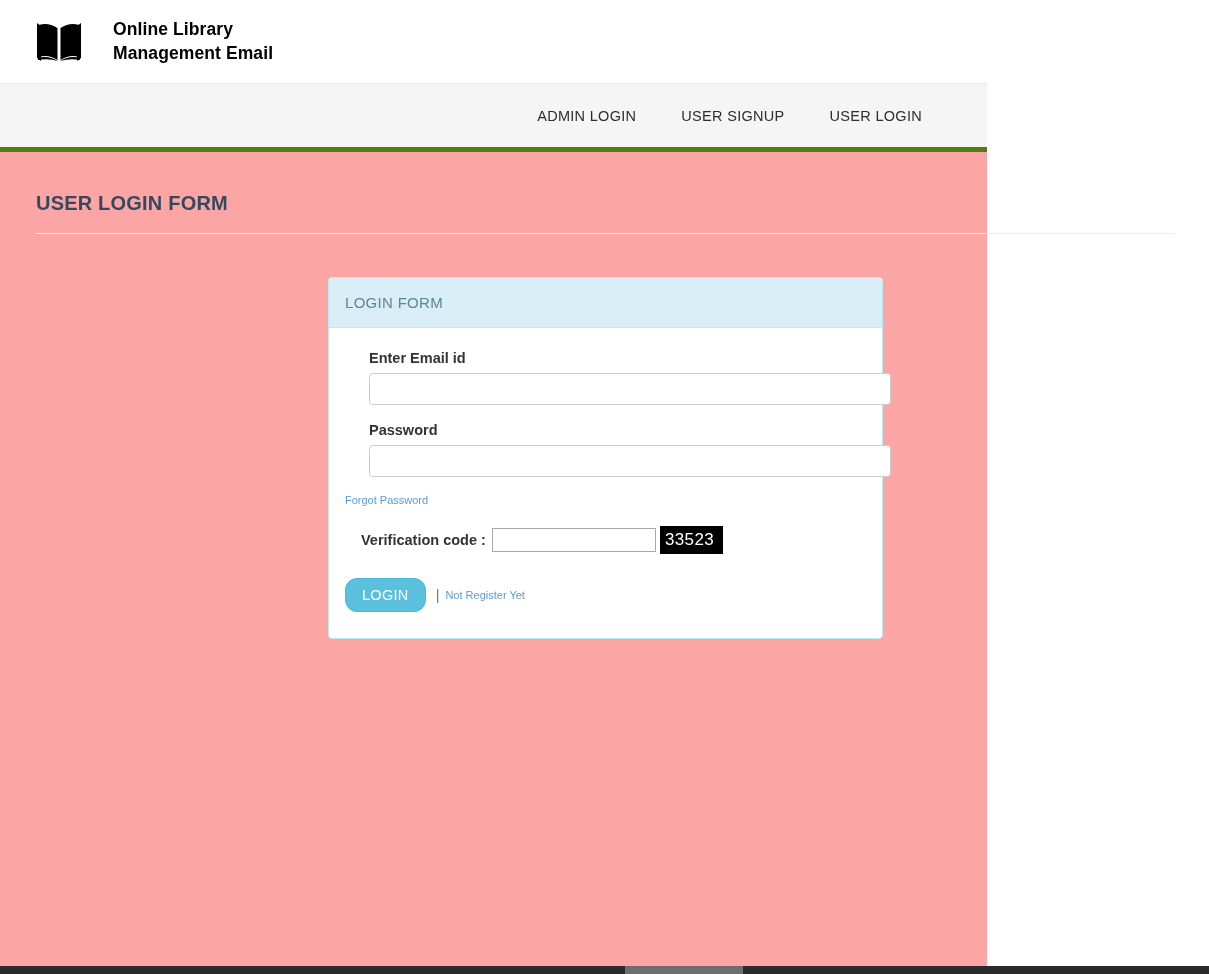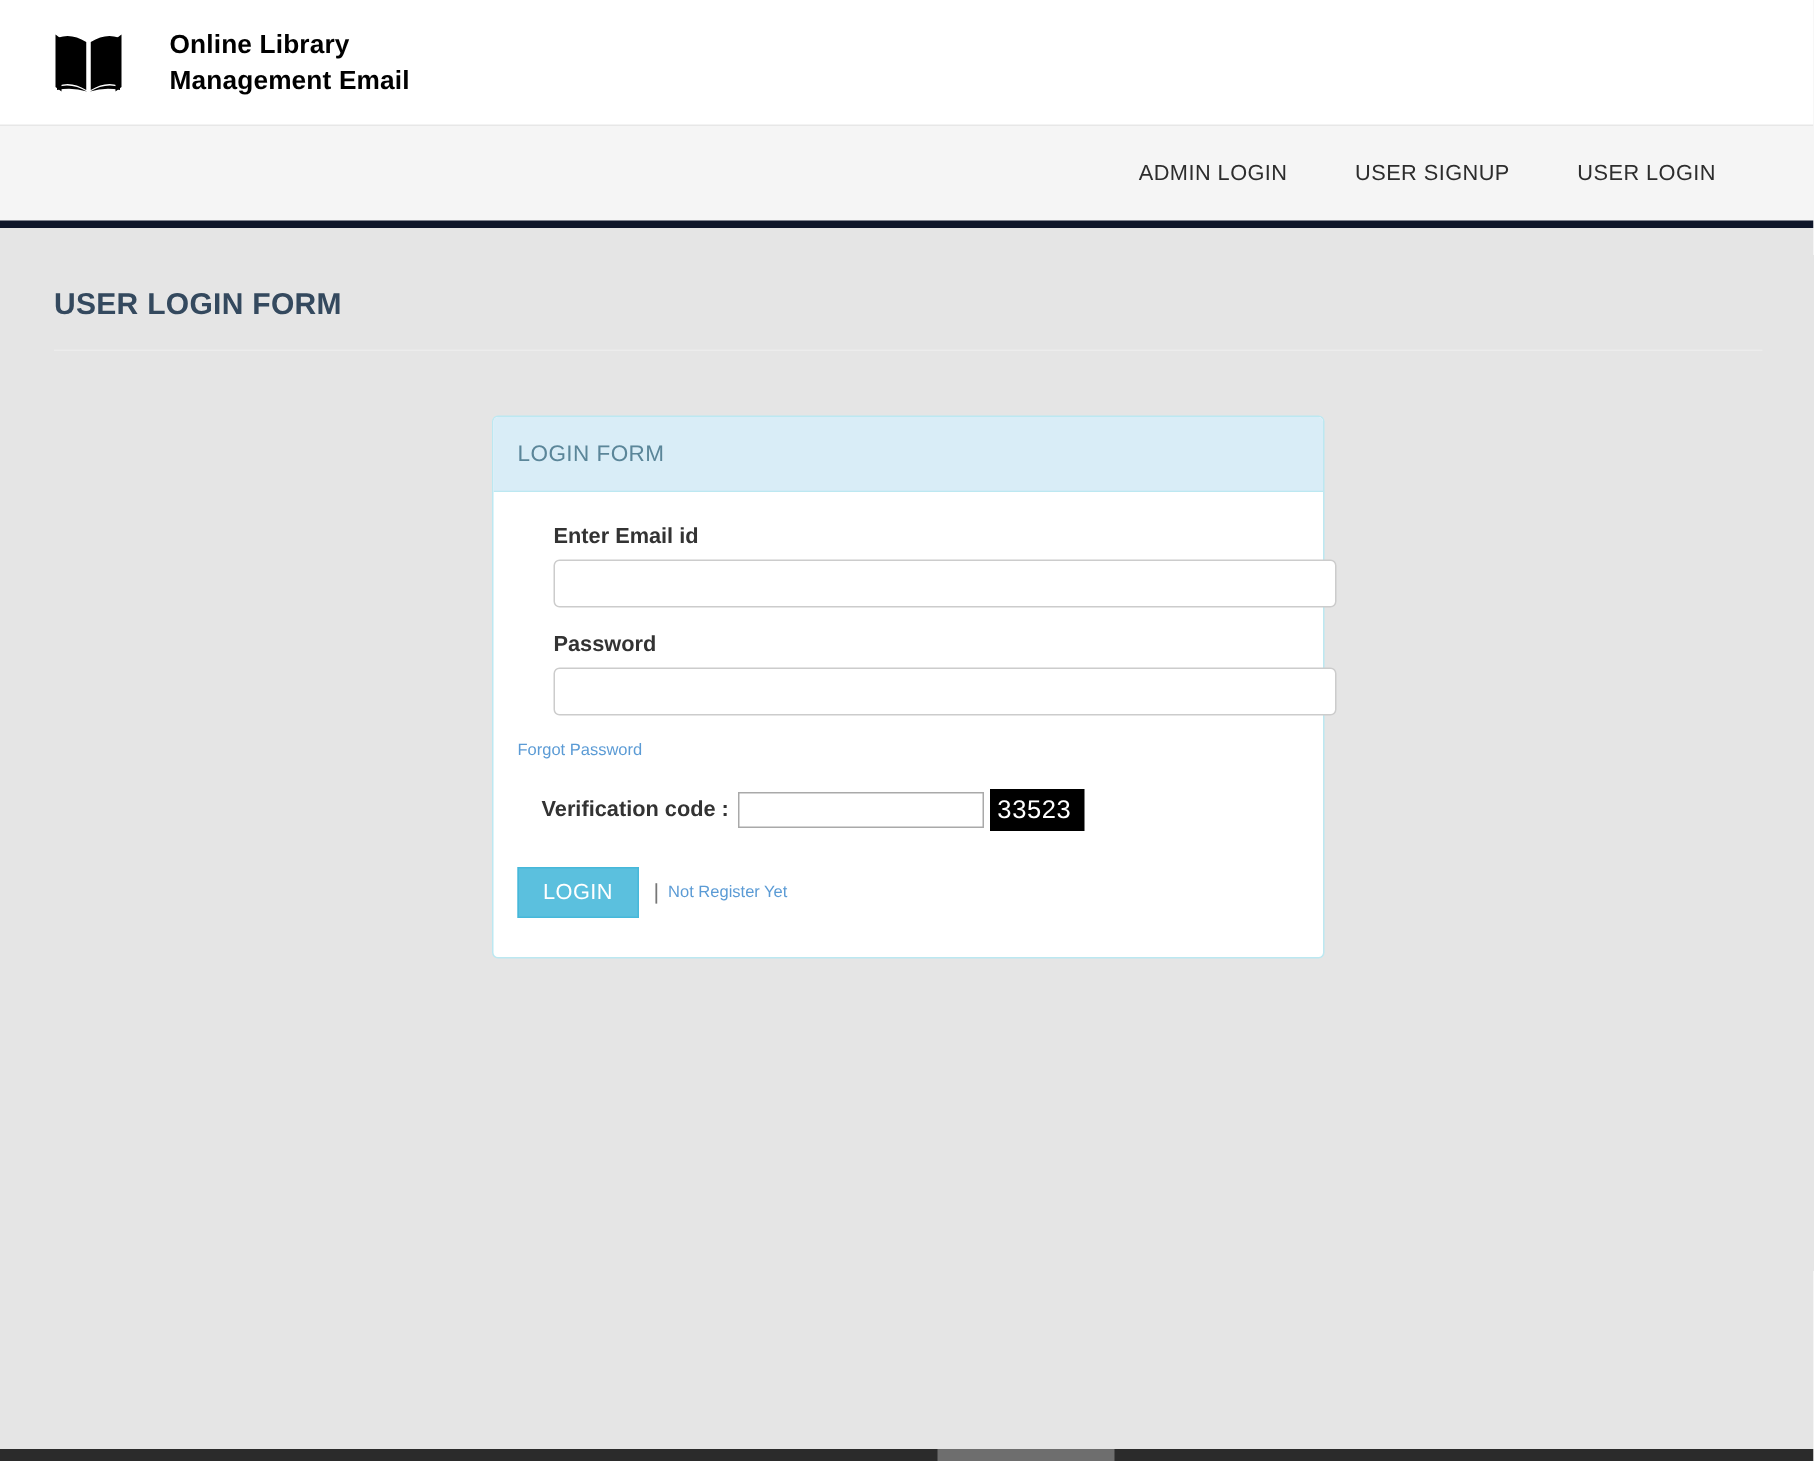--- a/index.html
+++ b/index.html
@@ -9,23 +9,23 @@
     padding: 0;
     width: 1209px;
     height: 974px;
     background: #ffffff;
     font-family: "Liberation Sans", sans-serif;
     overflow: hidden;
   }
 
   .page {
     position: relative;
-    width: 1209px;
+    width: 987px;
     height: 974px;
-    background: #e5e5e5;
+    background: #fca5a5;
   }
 
   
   .masthead {
     height: 84px;
     background: #ffffff;
     border-bottom: 1px solid #e7e7e7;
     display: flex;
     align-items: center;
     padding-left: 33px;
@@ -47,21 +47,21 @@
     line-height: 1.33;
     color: #000000;
     letter-spacing: 0.1px;
   }
   .brand-title .line { display: block; white-space: nowrap; }
 
   
   .navbar {
     height: 68px;
     background: #f5f5f5;
-    border-bottom: 5px solid #0f172a;
+    border-bottom: 5px solid #4d7c0f;
     display: flex;
     align-items: center;
     justify-content: flex-end;
     padding-right: 50px;
   }
   .nav-list {
     list-style: none;
     margin: 0;
     padding: 0;
     display: flex;
@@ -196,21 +196,21 @@
     display: flex;
     align-items: center;
   }
   .btn-login {
     background: #5bc0de;
     border: 1px solid #46b8da;
     color: #ffffff;
     font-size: 14.5px;
     font-family: "Liberation Sans", sans-serif;
     padding: 8px 16px;
-    border-radius: 0;
+    border-radius: 12px;
     cursor: pointer;
     letter-spacing: 0.3px;
   }
   .sep {
     margin: 0 6px 0 10px;
     font-size: 14.5px;
     color: #777777;
   }
   .bottom-strip {
     position: absolute;

